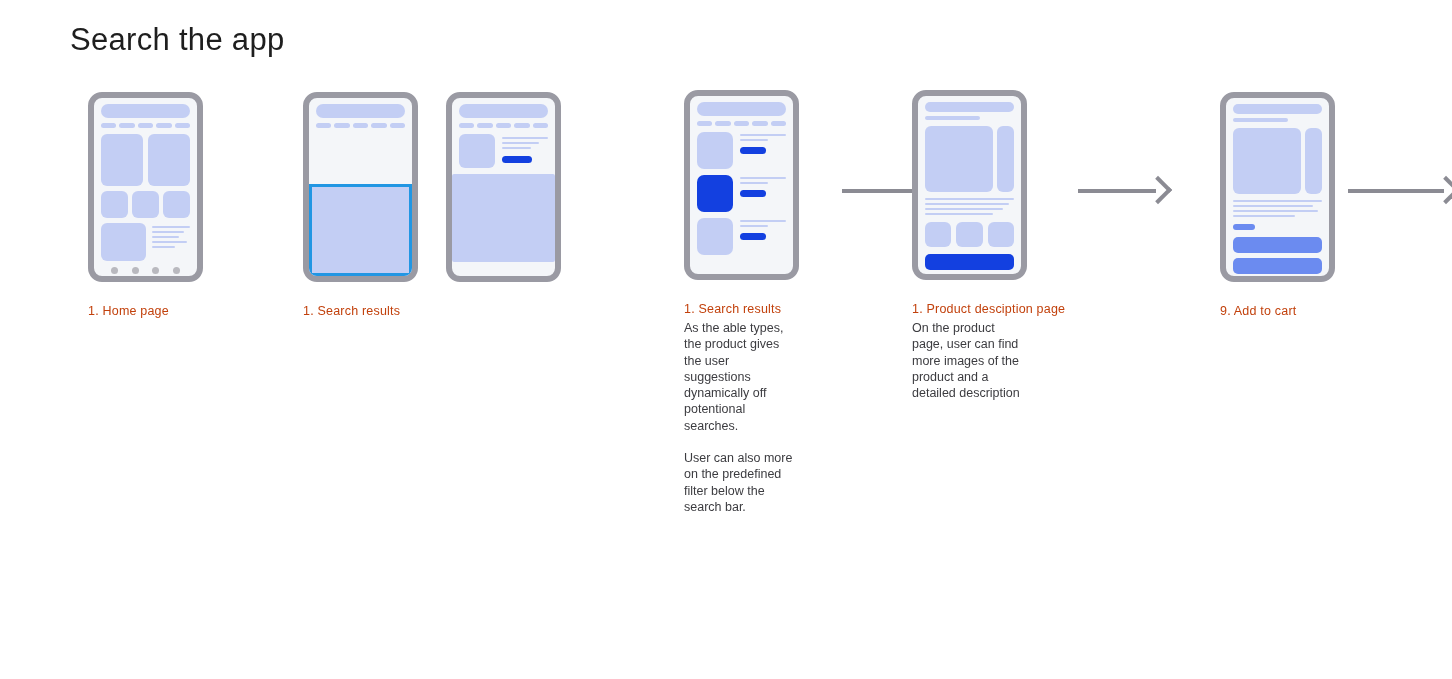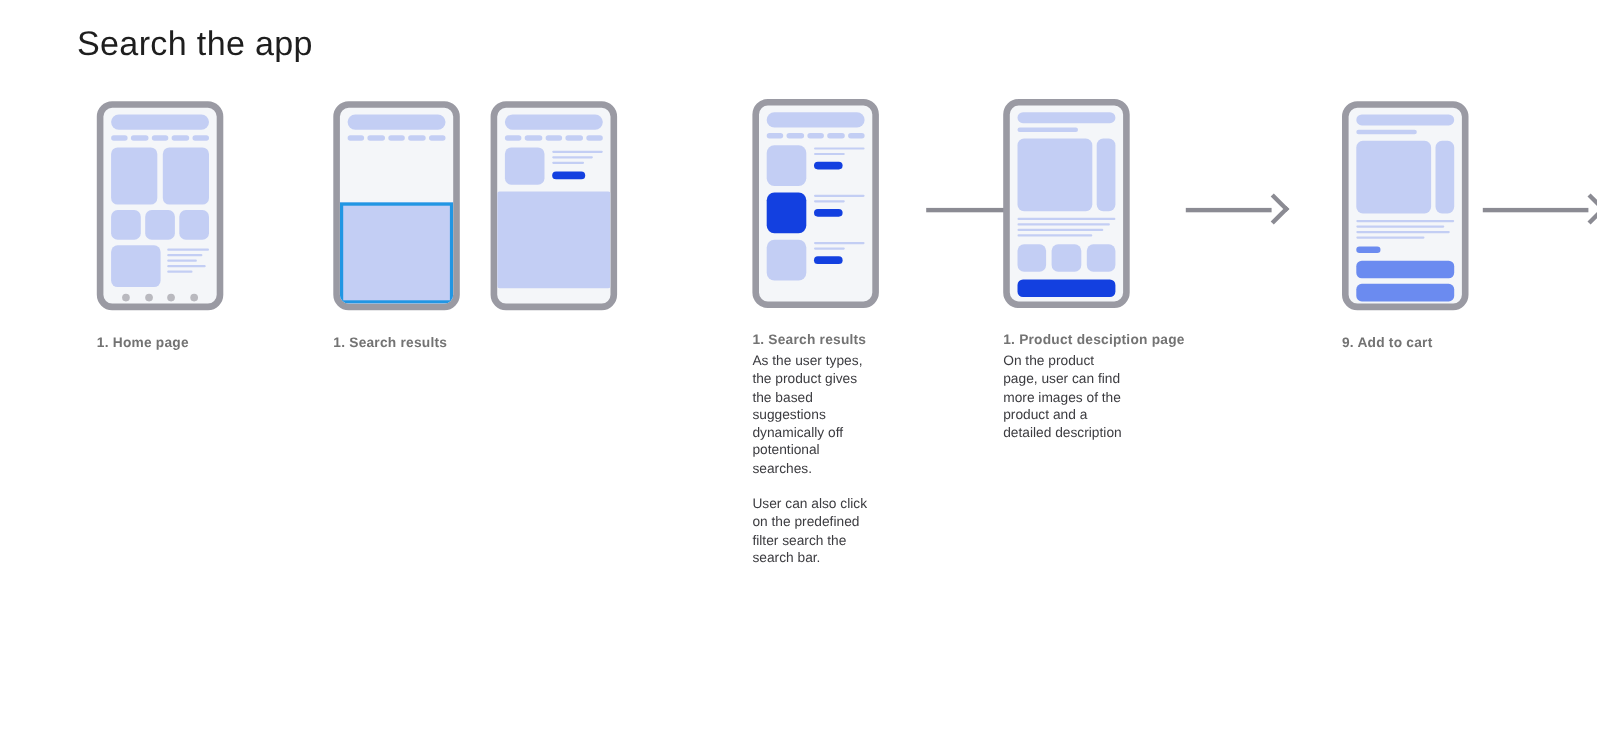--- a/index.html
+++ b/index.html
@@ -139,22 +139,22 @@
     border-radius: 5px;
     background: #1340e0;
   }
   .cta.mid { background: #6b8bf0; margin-bottom: 5px; }
   .minipill { width: 22px; height: 6px; border-radius: 4px; background: #6b8bf0; margin-bottom: 7px; }
 
   
   .caption { margin-top: 22px; }
   .caption-title {
     font-size: 12.5px;
-    font-weight: 700;
-    color: #737373;
+    font-weight: 400;
+    color: #c2410c;
     margin-bottom: 4px;
     white-space: nowrap;
     letter-spacing: 0.2px;
   }
   .caption-body {
     font-size: 12.5px;
     line-height: 16.3px;
     color: #3c3c40;
     font-weight: 400;
   }
@@ -314,22 +314,22 @@
       <div class="side">
         <div class="line thin"></div>
         <div class="line thin" style="width:60%"></div>
         <div class="pill"></div>
       </div>
     </div>
   </div>
   <div class="caption cap-w-narrow">
     <div class="caption-title">1. Search results</div>
     <div class="caption-body">
-      <p>As the user types, the product gives the based suggestions dynamically off potentional searches.</p>
-      <p>User can also click on the predefined filter search the search bar.</p>
+      <p>As the able types, the product gives the user suggestions dynamically off potentional searches.</p>
+      <p>User can also more on the predefined filter below the search bar.</p>
     </div>
   </div>
 </div>
 
 <div class="arrow arrow-a2">
   <div class="shaft"></div>
     <div class="head"></div>
 </div>
 
 <div class="step step-s5">

